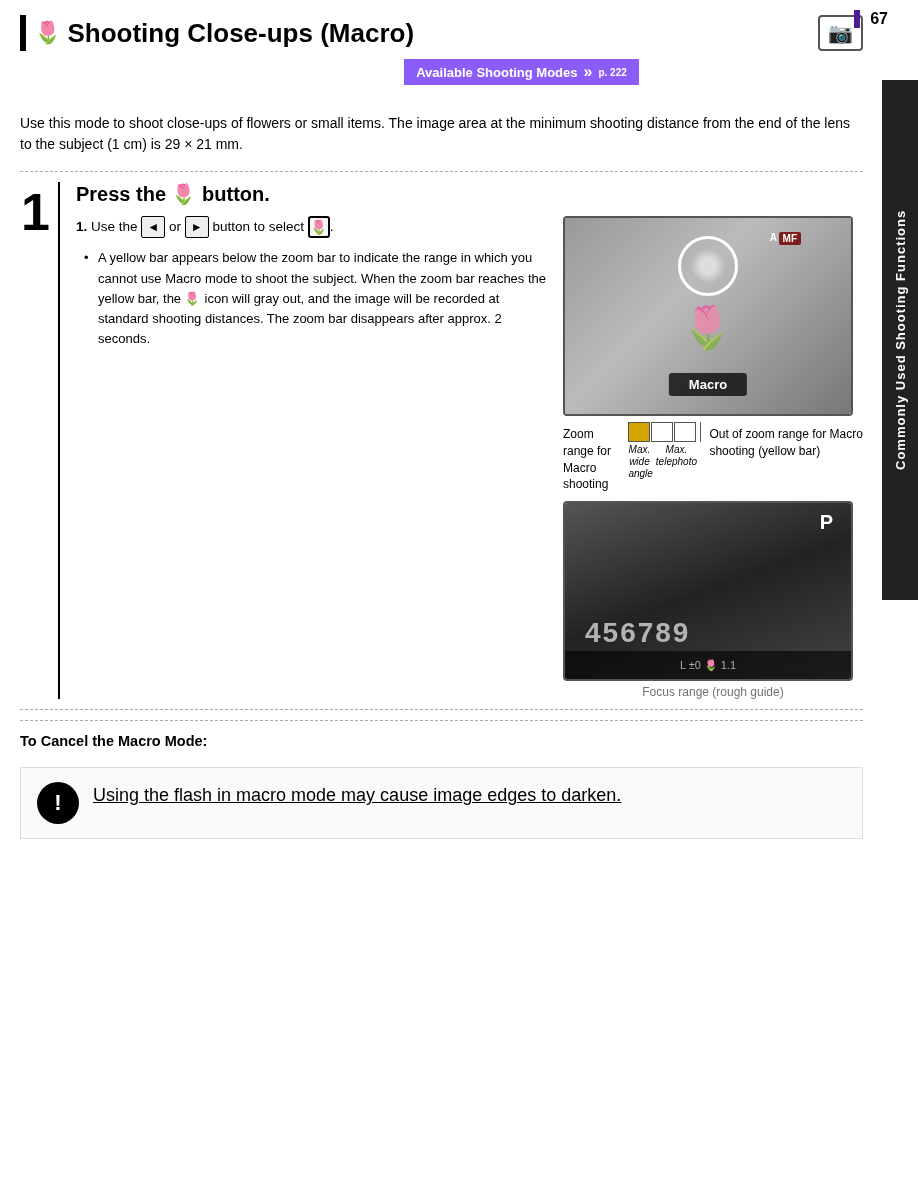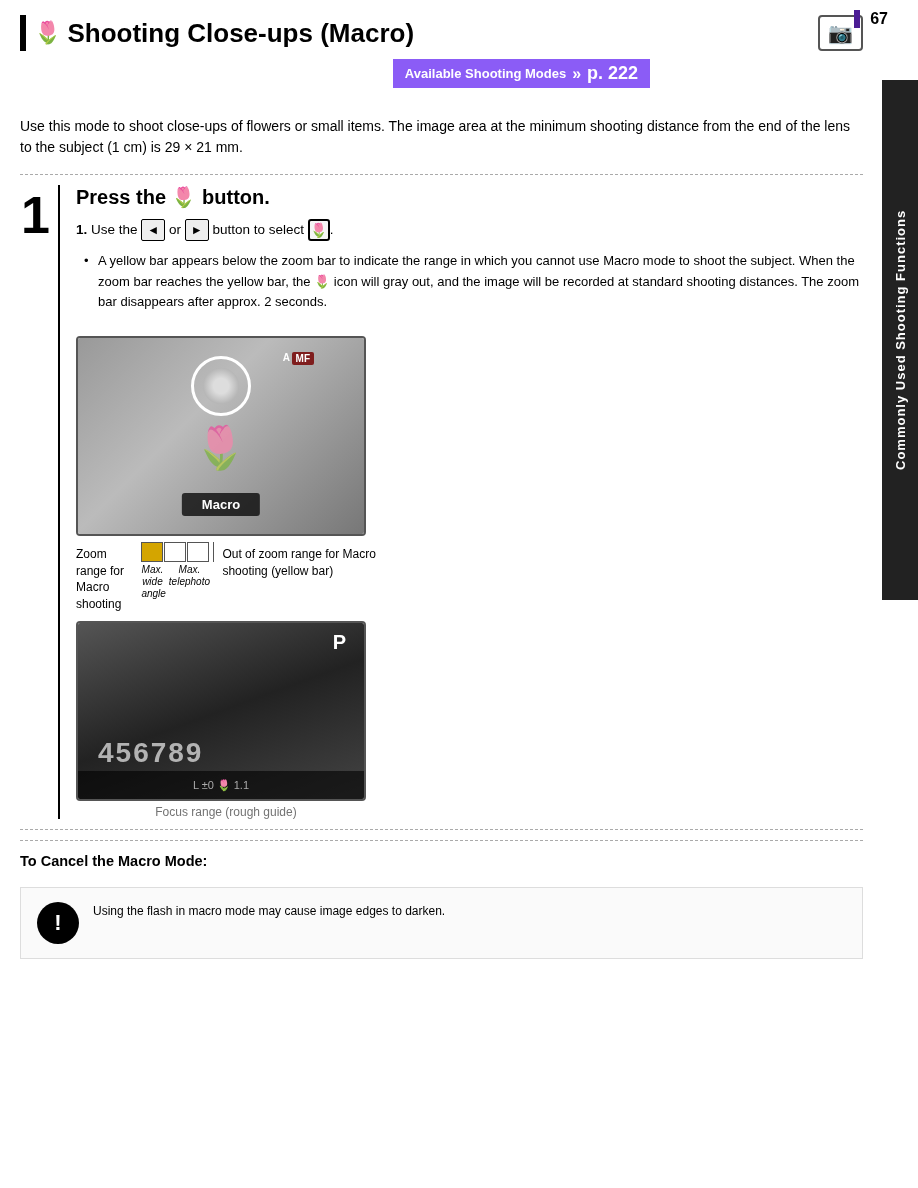--- a/index.html
+++ b/index.html
@@ -89,21 +89,21 @@
       font-weight: bold;
       margin-bottom: 14px;
       margin-left: 160px;
     }
     .shooting-modes-bar .chevron {
       margin: 0 6px;
       font-size: 16px;
     }
     .shooting-modes-bar .page-ref {
       font-weight: bold;
-      font-size: 18px;
+      font-size: 10px;
     }
 
     
     .intro-text {
       font-size: 14px;
       line-height: 1.5;
       margin-bottom: 16px;
     }
 
     
@@ -142,21 +142,20 @@
     .step-heading {
       font-size: 20px;
       font-weight: bold;
       margin-bottom: 10px;
     }
 
     
     .step-two-col {
       display: flex;
       gap: 16px;
-      flex-direction: column;
     }
 
     .step-left {
       flex: 1;
     }
 
     .step-right {
       width: 300px;
       min-width: 300px;
     }
@@ -411,22 +410,23 @@
       border-radius: 50%;
       background: #000;
       color: #fff;
       display: flex;
       align-items: center;
       justify-content: center;
       font-size: 22px;
       font-weight: bold;
     }
     .warning-text {
-      font-size: 12px;
+      font-size: 18px;
       line-height: 1.55;
+      text-decoration: underline;
     }
   </style>
 </head>
 <body>
 
 <div class="page-number">67</div>
 
 <div class="sidebar-tab">Commonly Used Shooting Functions</div>
 
 <div class="main-content">

